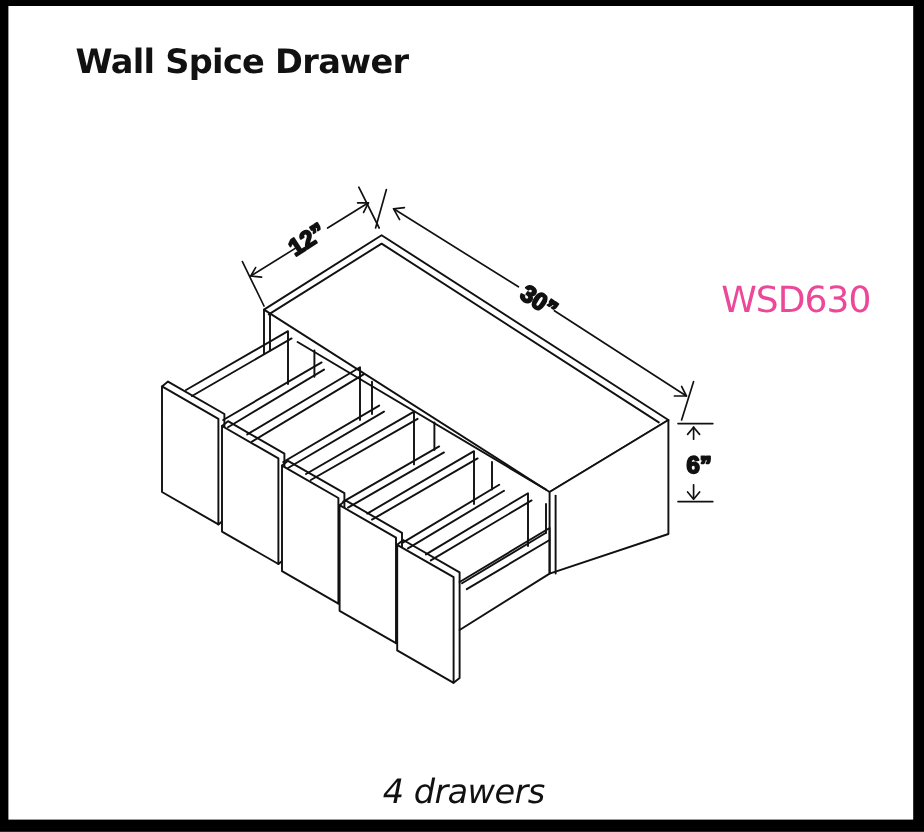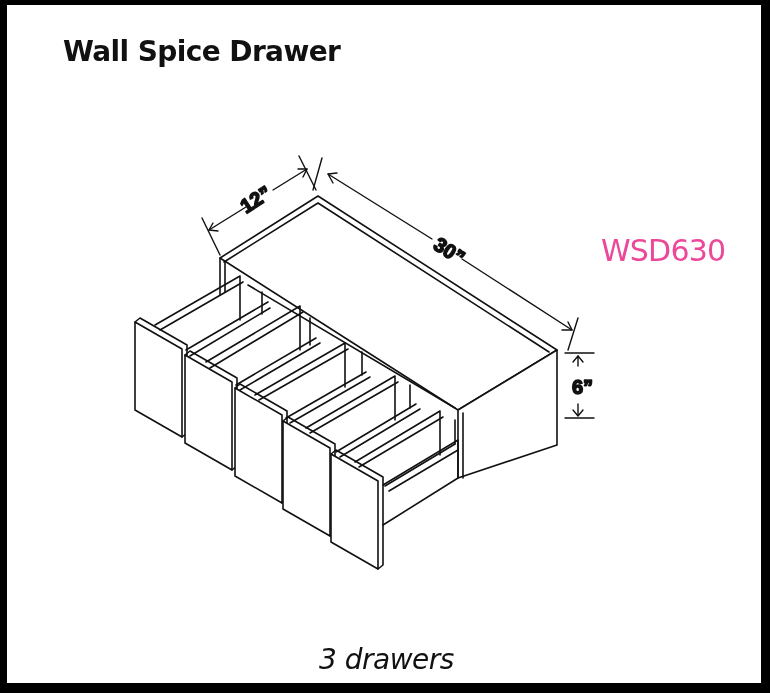--- a/index.html
+++ b/index.html
@@ -25,21 +25,21 @@
   }
   svg.drawing { position: absolute; left: 0; top: 0; }
   .dim-label { font-family: "Liberation Sans", sans-serif; font-weight: bold; fill: #111; }
 </style>
 </head>
 <body>
 
 <div class="frame">
   <div class="title">Wall Spice Drawer</div>
   <div class="model">WSD630</div>
-  <div class="caption">3 drawers</div>
+  <div class="caption">4 drawers</div>
 </div>
 
 <svg class="drawing" width="770" height="693" viewBox="0 0 770 693" fill="none" stroke="#111" stroke-width="1.6" stroke-linejoin="round" stroke-linecap="round">
 
   <g>
 
     <polygon points="220,258 318,196 557,350 458,410" fill="#fff"></polygon>
     <polyline points="224,262 318,203 549,352"></polyline>
 
     <polygon points="458,410 557,350 557,445 458,478" fill="#fff"></polygon>

